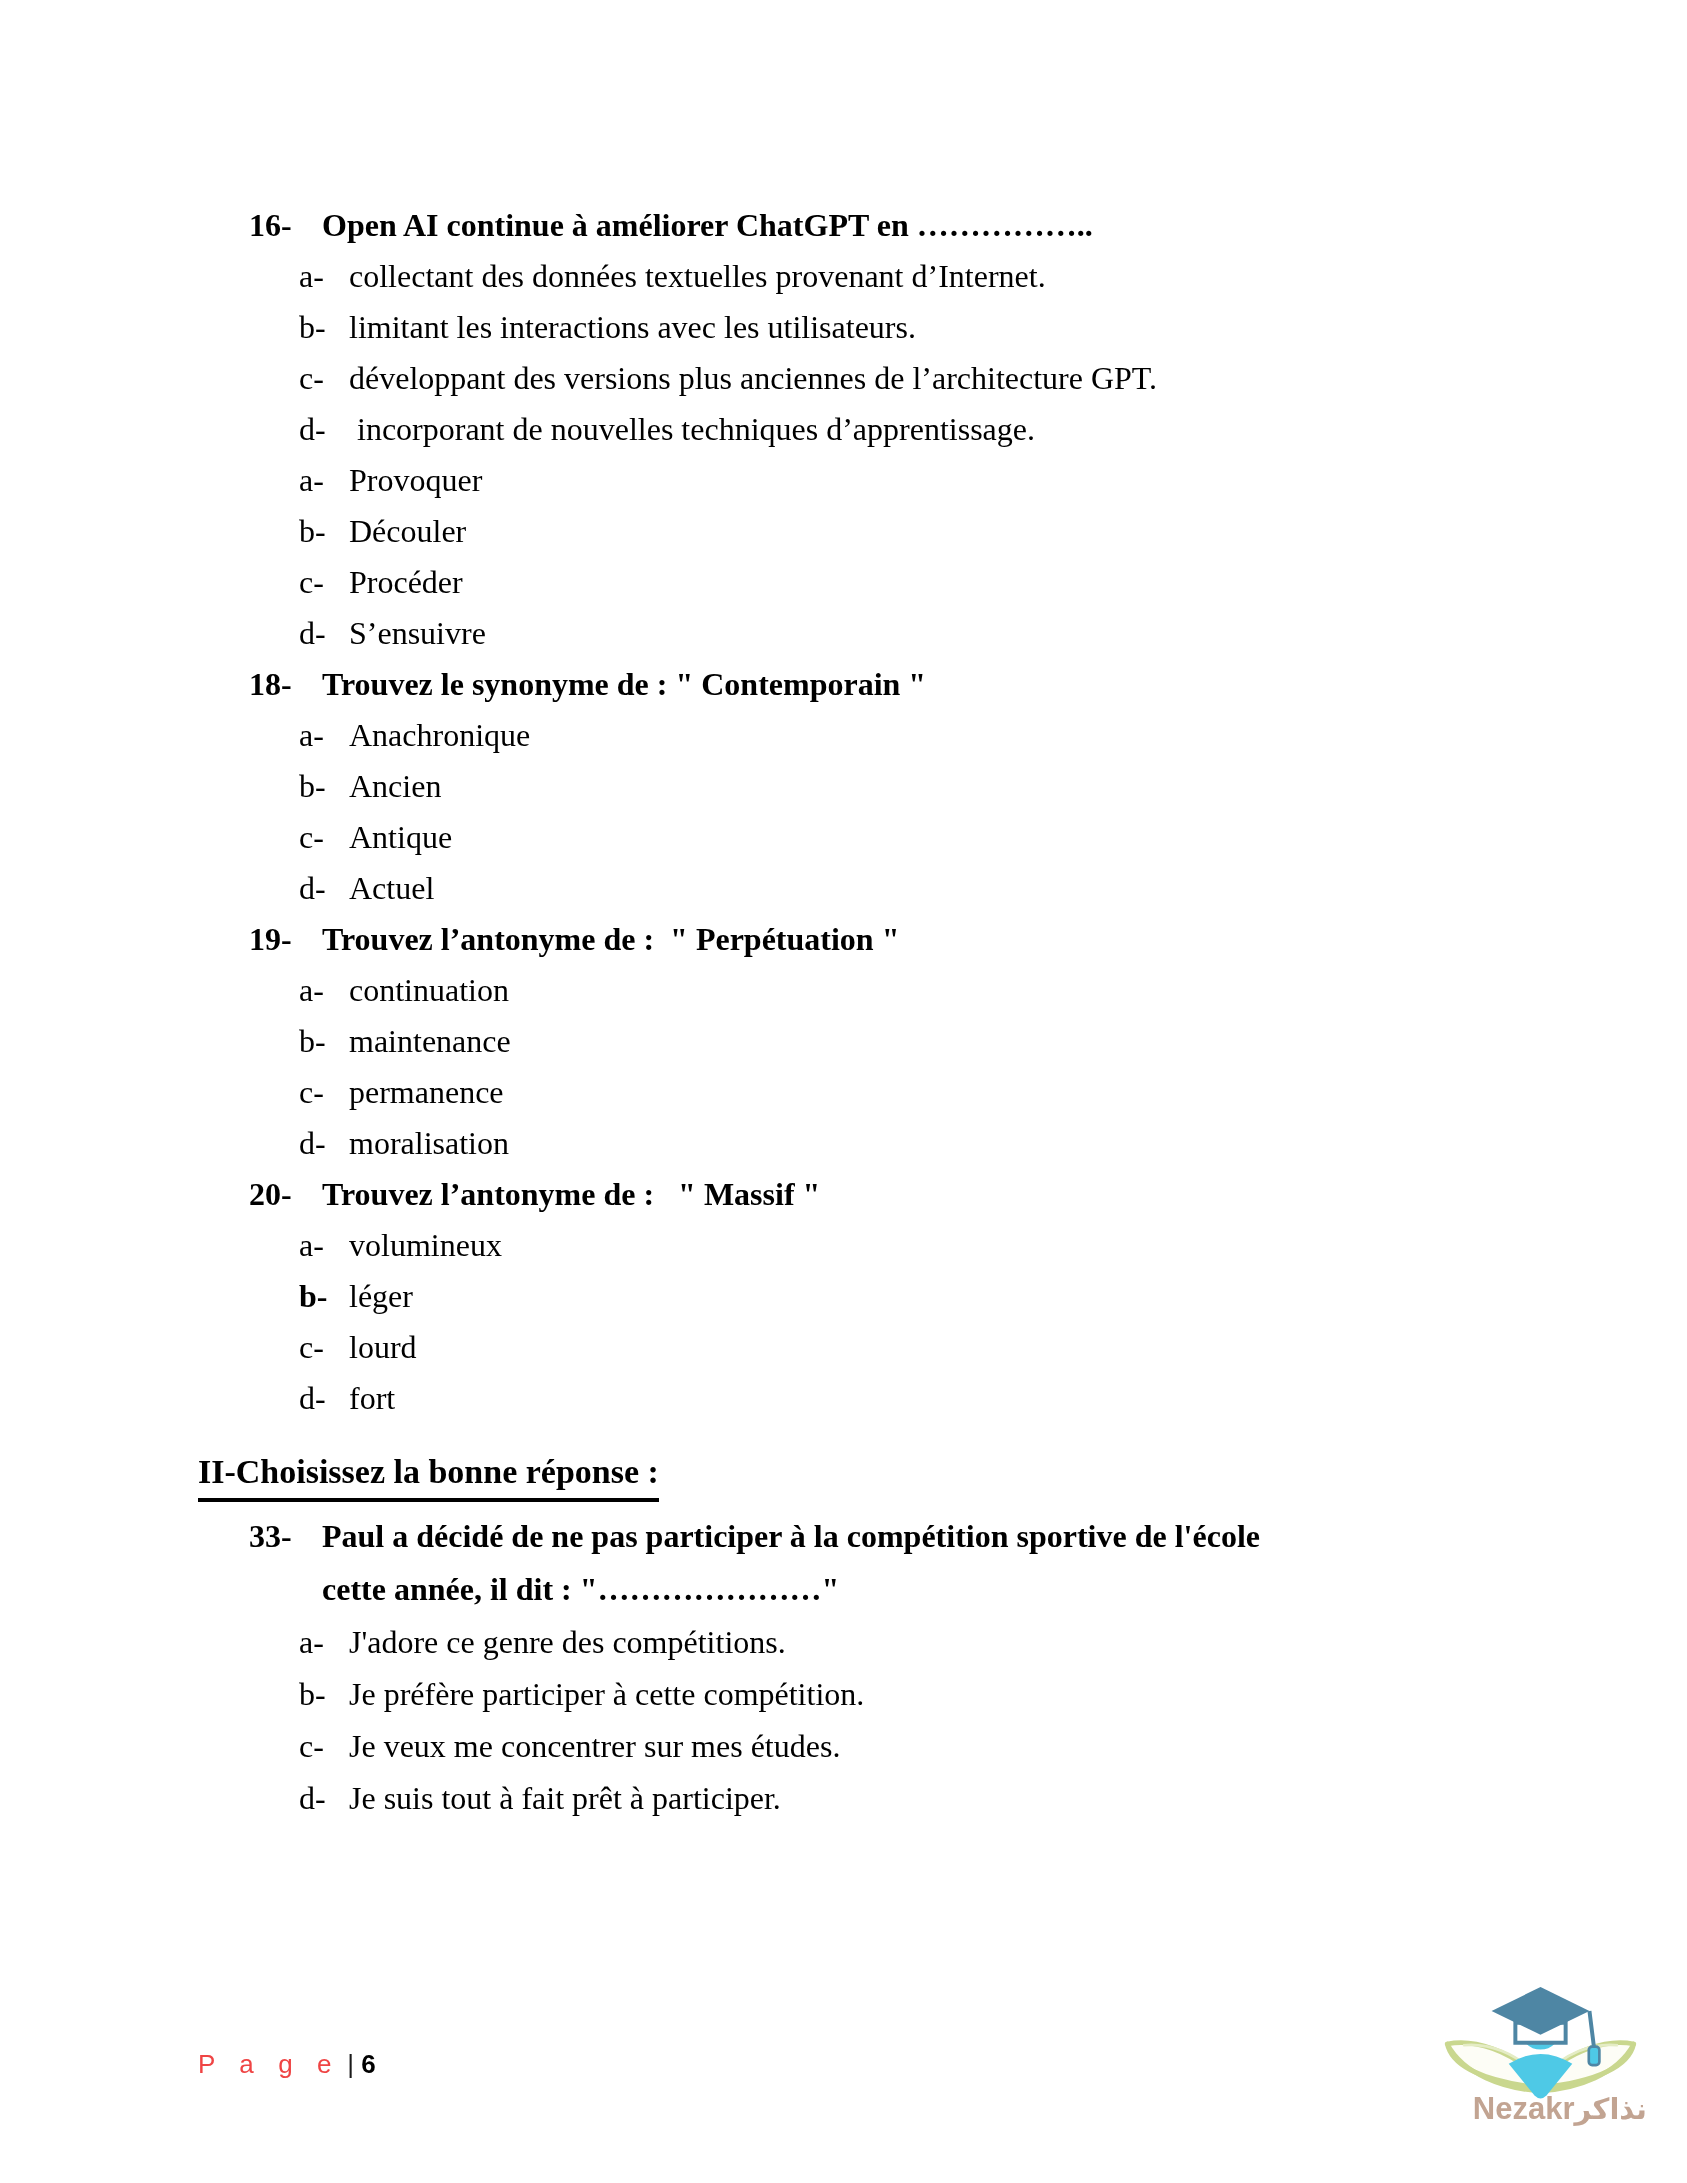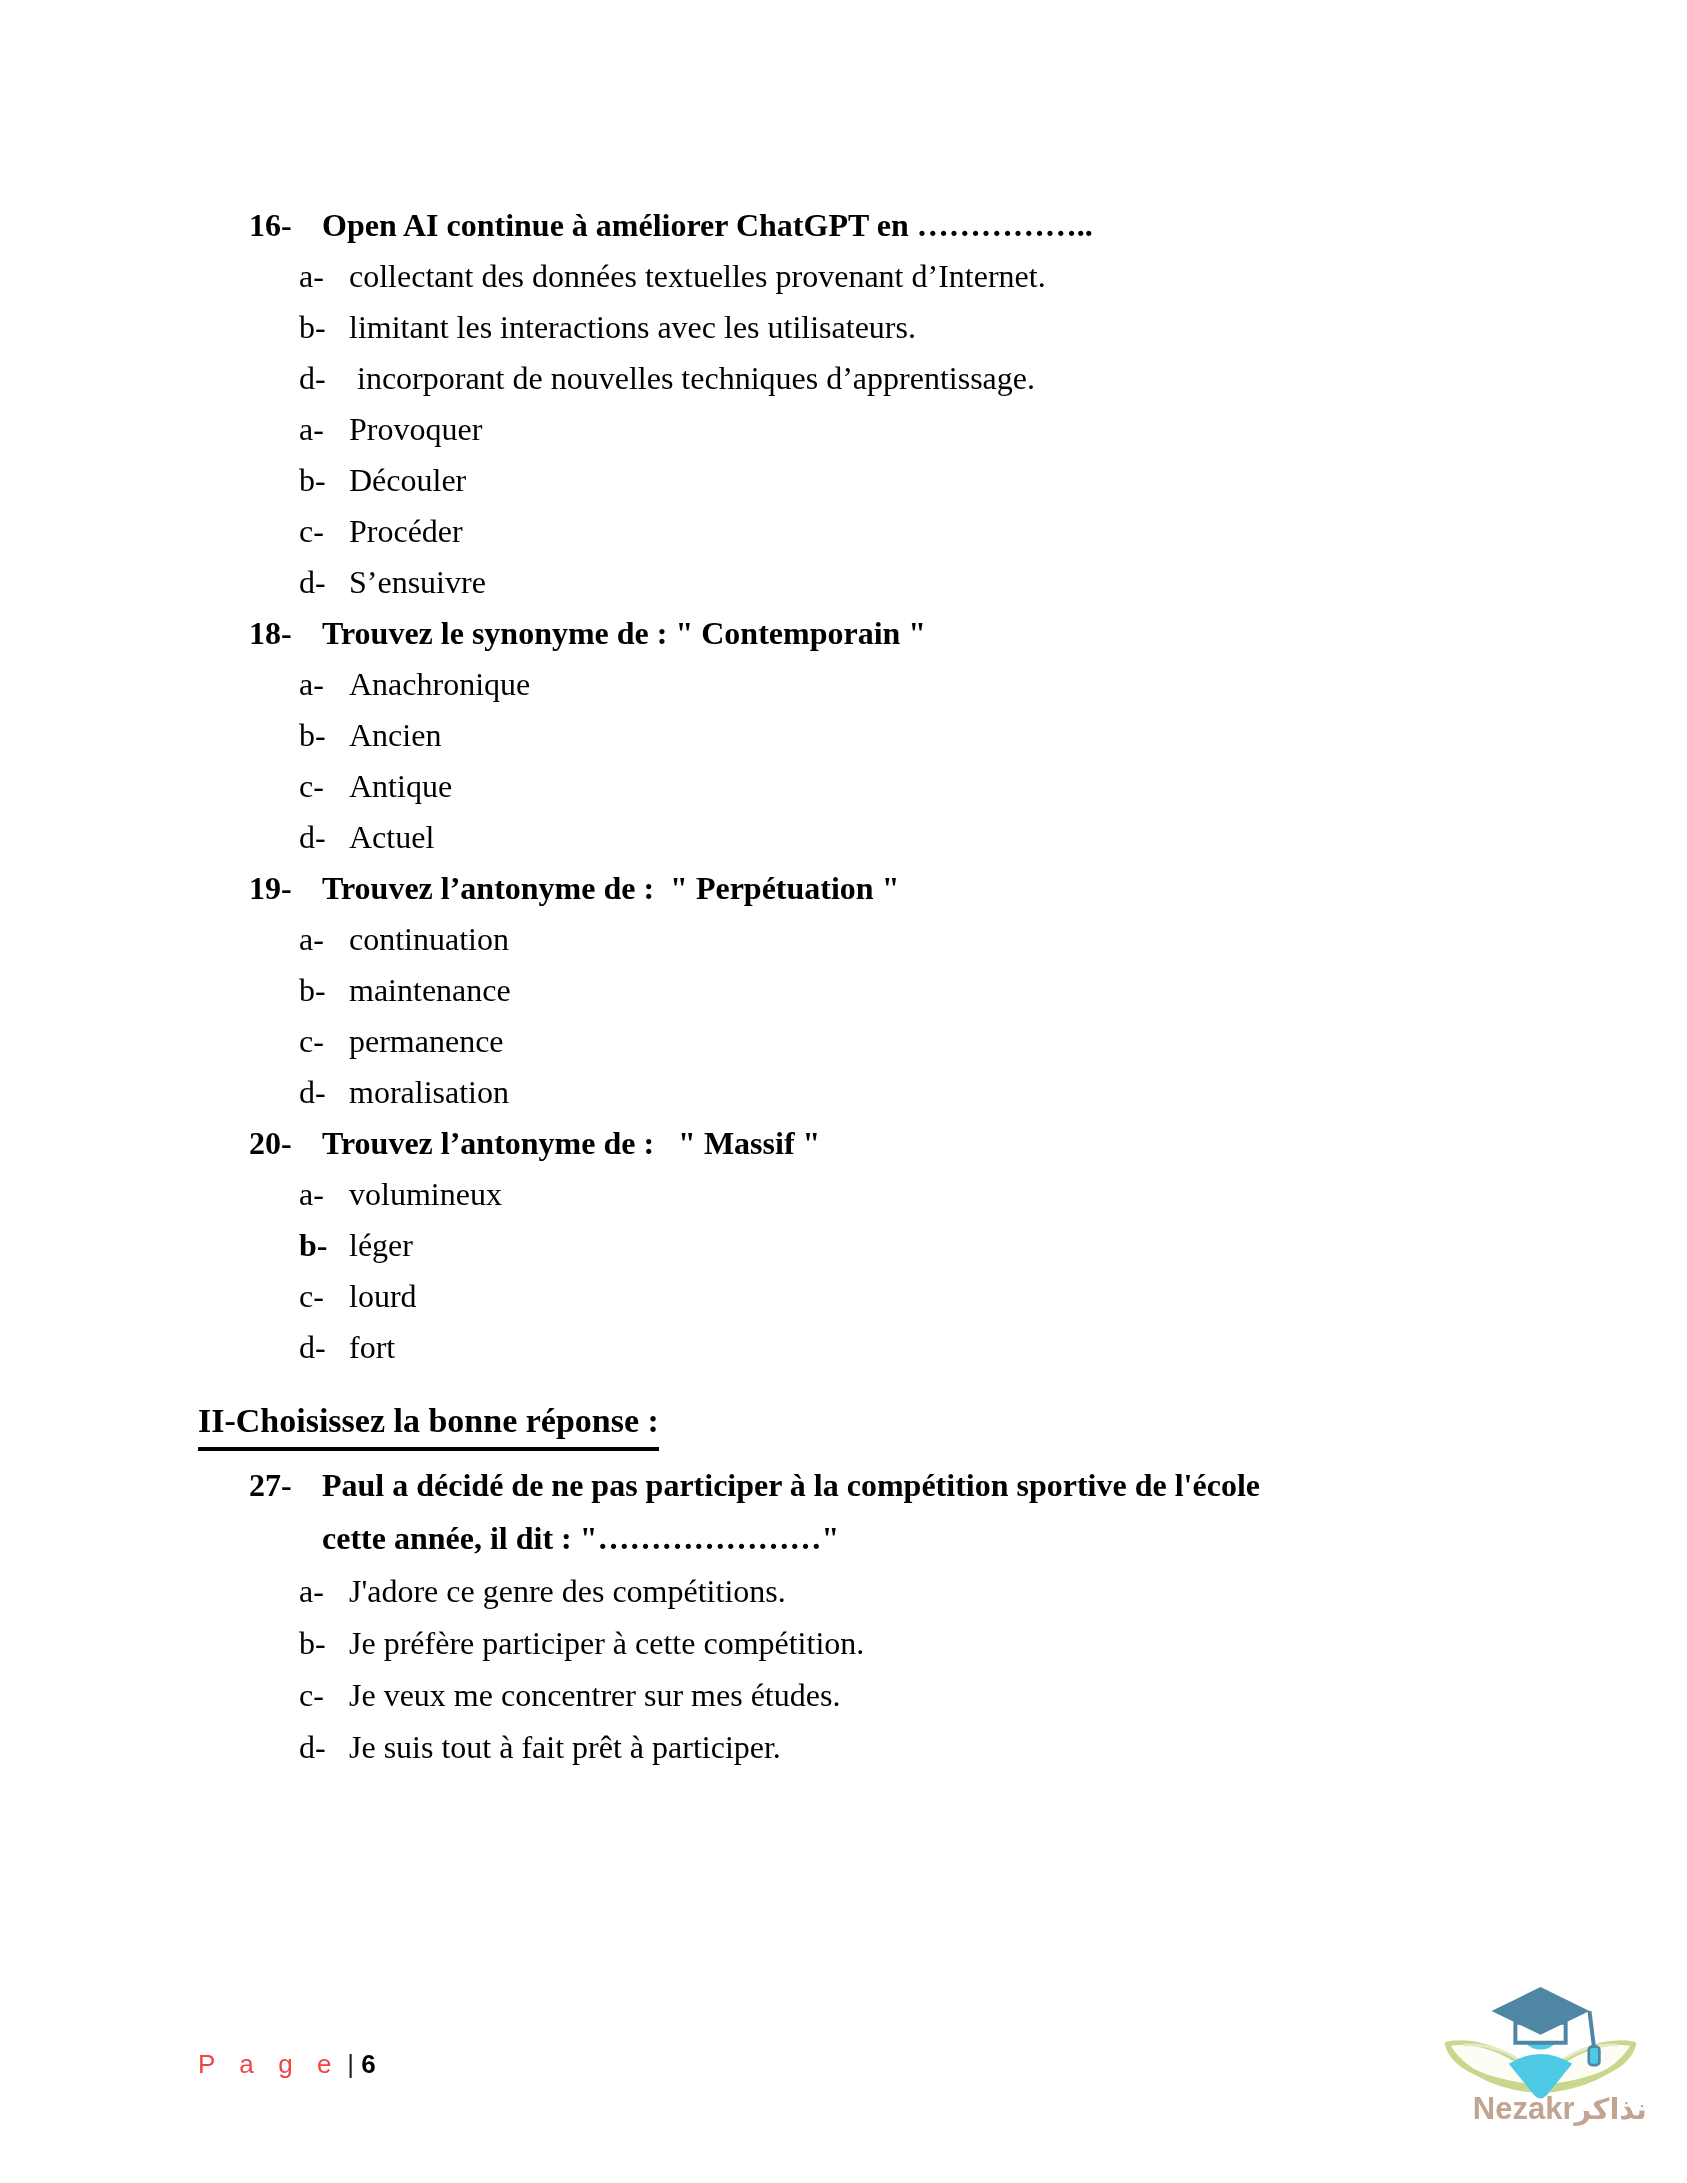--- a/index.html
+++ b/index.html
@@ -48,20 +48,21 @@
 </head>
 <body>
 
 <div class="page">
 
   <main class="content">
 
     <div class="line qline"><span class="qnum">16-</span><span class="qtext">Open AI continue à améliorer ChatGPT en ……………..</span></div>
     <div class="line oline"><span class="olet">a-</span><span class="otext">collectant des données textuelles provenant d’Internet.</span></div>
     <div class="line oline"><span class="olet">b-</span><span class="otext">limitant les interactions avec les utilisateurs.</span></div>
+    <div class="line oline"><span class="olet">c-</span><span class="otext">développant des versions plus anciennes de l’architecture GPT.</span></div>
     <div class="line oline"><span class="olet">d-</span><span class="otext"> incorporant de nouvelles techniques d’apprentissage.</span></div>
 
     <div class="line oline"><span class="olet">a-</span><span class="otext">Provoquer</span></div>
     <div class="line oline"><span class="olet">b-</span><span class="otext">Découler</span></div>
     <div class="line oline"><span class="olet">c-</span><span class="otext">Procéder</span></div>
     <div class="line oline"><span class="olet">d-</span><span class="otext">S’ensuivre</span></div>
 
     <div class="line qline"><span class="qnum">18-</span><span class="qtext">Trouvez le synonyme de : " Contemporain "</span></div>
     <div class="line oline"><span class="olet">a-</span><span class="otext">Anachronique</span></div>
     <div class="line oline"><span class="olet">b-</span><span class="otext">Ancien</span></div>
@@ -76,21 +77,21 @@
 
     <div class="line qline"><span class="qnum">20-</span><span class="qtext">Trouvez l’antonyme de :   " Massif "</span></div>
     <div class="line oline"><span class="olet">a-</span><span class="otext">volumineux</span></div>
     <div class="line oline"><span class="olet boldmark">b-</span><span class="otext">léger</span></div>
     <div class="line oline"><span class="olet">c-</span><span class="otext">lourd</span></div>
     <div class="line oline"><span class="olet">d-</span><span class="otext">fort</span></div>
 
     <div class="sec2-heading"><span class="underlined">II-Choisissez la bonne réponse :</span></div>
 
     <div class="q21">
-      <div class="line qline q21l"><span class="qnum">27-</span><span class="qtext">Paul a décidé de ne pas participer à la compétition sportive de l'école</span></div>
+      <div class="line qline q21l"><span class="qnum">33-</span><span class="qtext">Paul a décidé de ne pas participer à la compétition sportive de l'école</span></div>
       <div class="line q21cont q21l"><span class="qtext">cette année, il dit : "…………………"</span></div>
       <div class="line oline o21"><span class="olet">a-</span><span class="otext">J'adore ce genre des compétitions.</span></div>
       <div class="line oline o21"><span class="olet">b-</span><span class="otext">Je préfère participer à cette compétition.</span></div>
       <div class="line oline o21"><span class="olet">c-</span><span class="otext">Je veux me concentrer sur mes études.</span></div>
       <div class="line oline o21"><span class="olet">d-</span><span class="otext">Je suis tout à fait prêt à participer.</span></div>
     </div>
 
   </main>
 
   <div class="footer"><span class="pg-word">P a g e</span><span class="pg-sep"> | </span><span class="pg-num">6</span></div>

